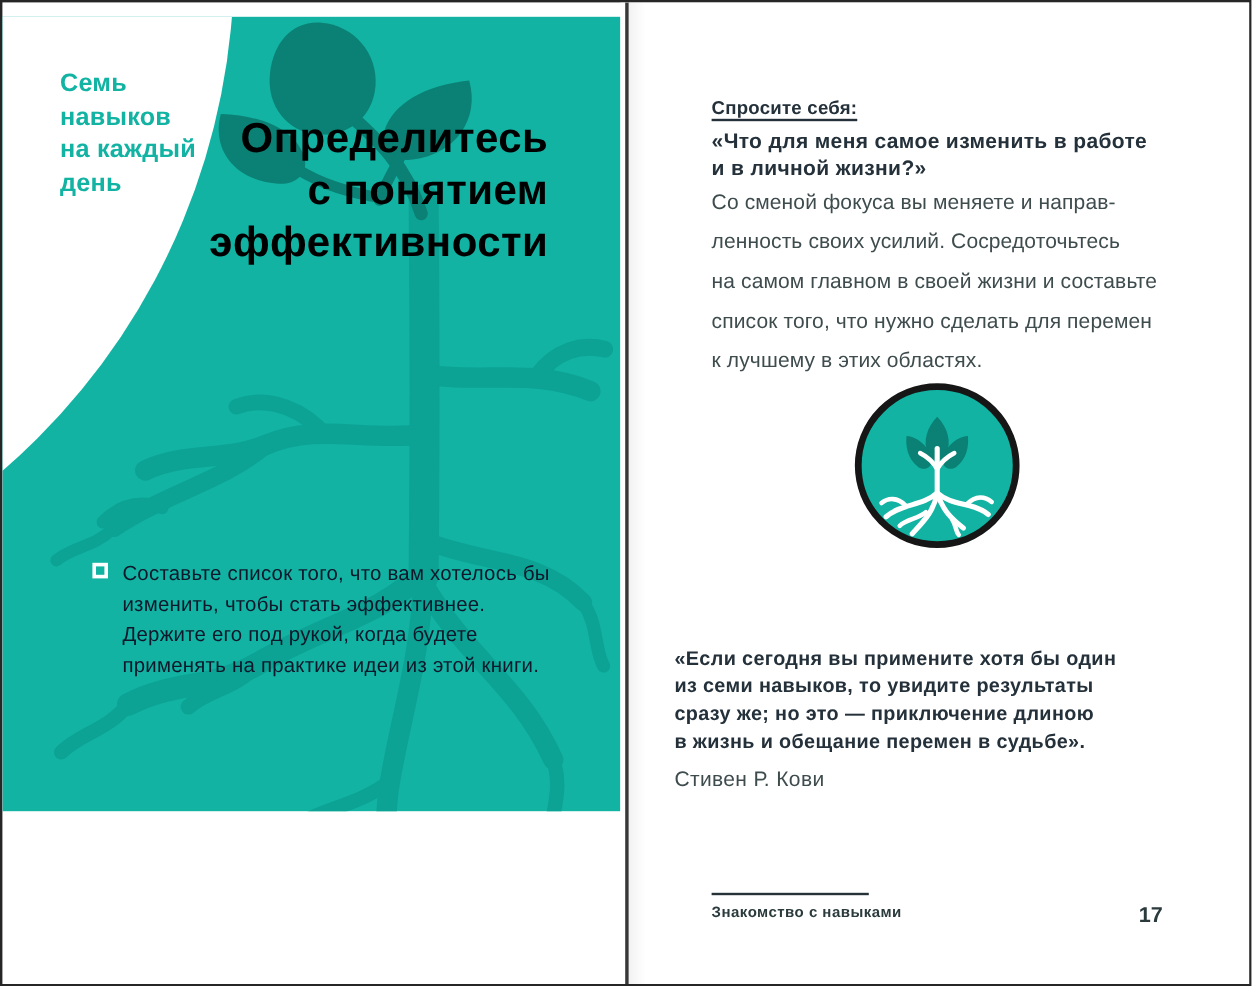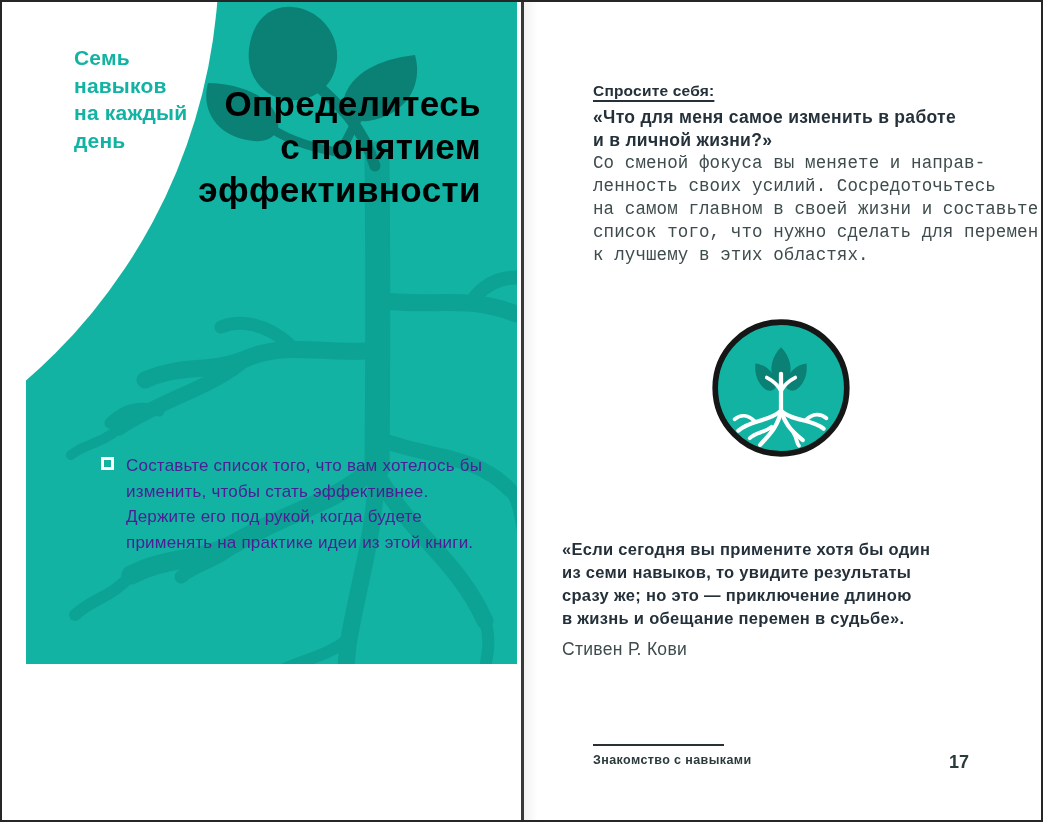--- a/index.html
+++ b/index.html
@@ -10,54 +10,54 @@
     --body-text:#3f4c4e;
     --paper:#ffffff;
   }
   *{margin:0;padding:0;box-sizing:border-box}
   html,body{background:#d9d9d9;font-family:"Liberation Sans","DejaVu Sans",sans-serif;}
   .stage{position:relative;width:1043px;height:822px;background:var(--paper);
          border:2px solid #262626;overflow:hidden;}
   .pre{white-space:pre-line;}
 
   
-  .page-left{position:absolute;left:0;top:0;width:515px;height:662px;
-             background:var(--page-teal);overflow:hidden;margin-left:24px;}
+  .page-left{position:absolute;left:0;top:12px;width:515px;height:662px;
+             background:var(--page-teal);overflow:hidden;}
   .tree-illustration{position:absolute;left:0;top:0;width:515px;height:818px;display:block;}
   .wm path{stroke:var(--root-watermark);fill:none;stroke-linecap:round;}
   .corner-circle{fill:var(--paper);}
   .plant .leaf{fill:var(--plant-dark);}
   .plant .stalk{stroke:var(--plant-dark);fill:none;stroke-linecap:round;}
 
   .badge{position:absolute;left:48px;top:42px;color:var(--page-teal);
          font-size:21px;font-weight:bold;line-height:27.5px;letter-spacing:.2px;}
   .title{position:absolute;right:60px;top:80px;color:#000000;text-align:right;
          font-size:35px;font-weight:bold;line-height:43px;letter-spacing:.4px;}
   .check-item{position:absolute;left:75px;top:451px;width:428px;display:flex;gap:12px;}
   .checkbox{flex:0 0 auto;width:13px;height:13px;border:3px solid #fff;margin-top:4px;}
-  .check-text{color:#4c1d95;font-size:17px;line-height:25.5px;letter-spacing:.2px;}
+  .check-text{color:#0f172a;font-size:17px;line-height:25.5px;letter-spacing:.2px;}
   .footer .rule{position:absolute;height:2px;}
   .footer .footer-label{position:absolute;font-size:12.5px;letter-spacing:.4px;}
   .footer-left .rule{left:76px;top:742px;width:130px;background:#fff;}
   .footer-left .footer-label{left:76px;top:751px;color:#fff;}
 
   
   .spine{position:absolute;left:515px;top:0;width:4px;height:818px;background:#fff;}
   .spine-line{position:absolute;left:519px;top:0;width:3px;height:818px;background:#383838;}
 
   
   .page-right{position:absolute;left:522px;top:0;width:517px;height:818px;
               background:linear-gradient(to right, rgba(0,0,0,.05), rgba(0,0,0,0) 14px) var(--paper);padding-left:20px;}
   .prompt{position:absolute;left:69px;top:80px;color:var(--ink);
           font-size:15.5px;font-weight:bold;letter-spacing:.2px;
           text-decoration:underline;text-underline-offset:4px;text-decoration-thickness:1.5px;}
   .question{position:absolute;left:69px;top:104px;color:var(--ink);
             font-size:17.5px;font-weight:bold;line-height:23px;letter-spacing:.3px;}
   .body-text{position:absolute;left:69px;top:150px;color:var(--body-text);
-             font-size:17.5px;line-height:23px;letter-spacing:.1px;font-family:Liberation Mono, monospace;}
+             font-size:17.5px;line-height:33px;letter-spacing:.1px;}
   .seed-icon{position:absolute;left:186px;top:315px;width:142px;height:142px;display:block;}
   .seed-icon .ring{fill:var(--page-teal);stroke:#161616;}
   .seed-icon .leaf{fill:var(--plant-dark);}
   .seed-icon .root{stroke:#fff;fill:none;stroke-linecap:round;}
   .quote{position:absolute;left:38px;top:536px;width:440px;text-align:left;
          color:var(--ink);font-size:16.5px;font-weight:bold;line-height:23px;letter-spacing:.3px;}
   .attribution{position:absolute;left:38px;top:637px;width:440px;text-align:left;
                color:var(--body-text);font-size:17.5px;letter-spacing:.3px;}
   .footer-right .rule{left:69px;top:742px;width:131px;background:#263238;}
   .footer-right .footer-label{left:69px;top:751px;color:#2b3a3c;font-weight:bold;}

